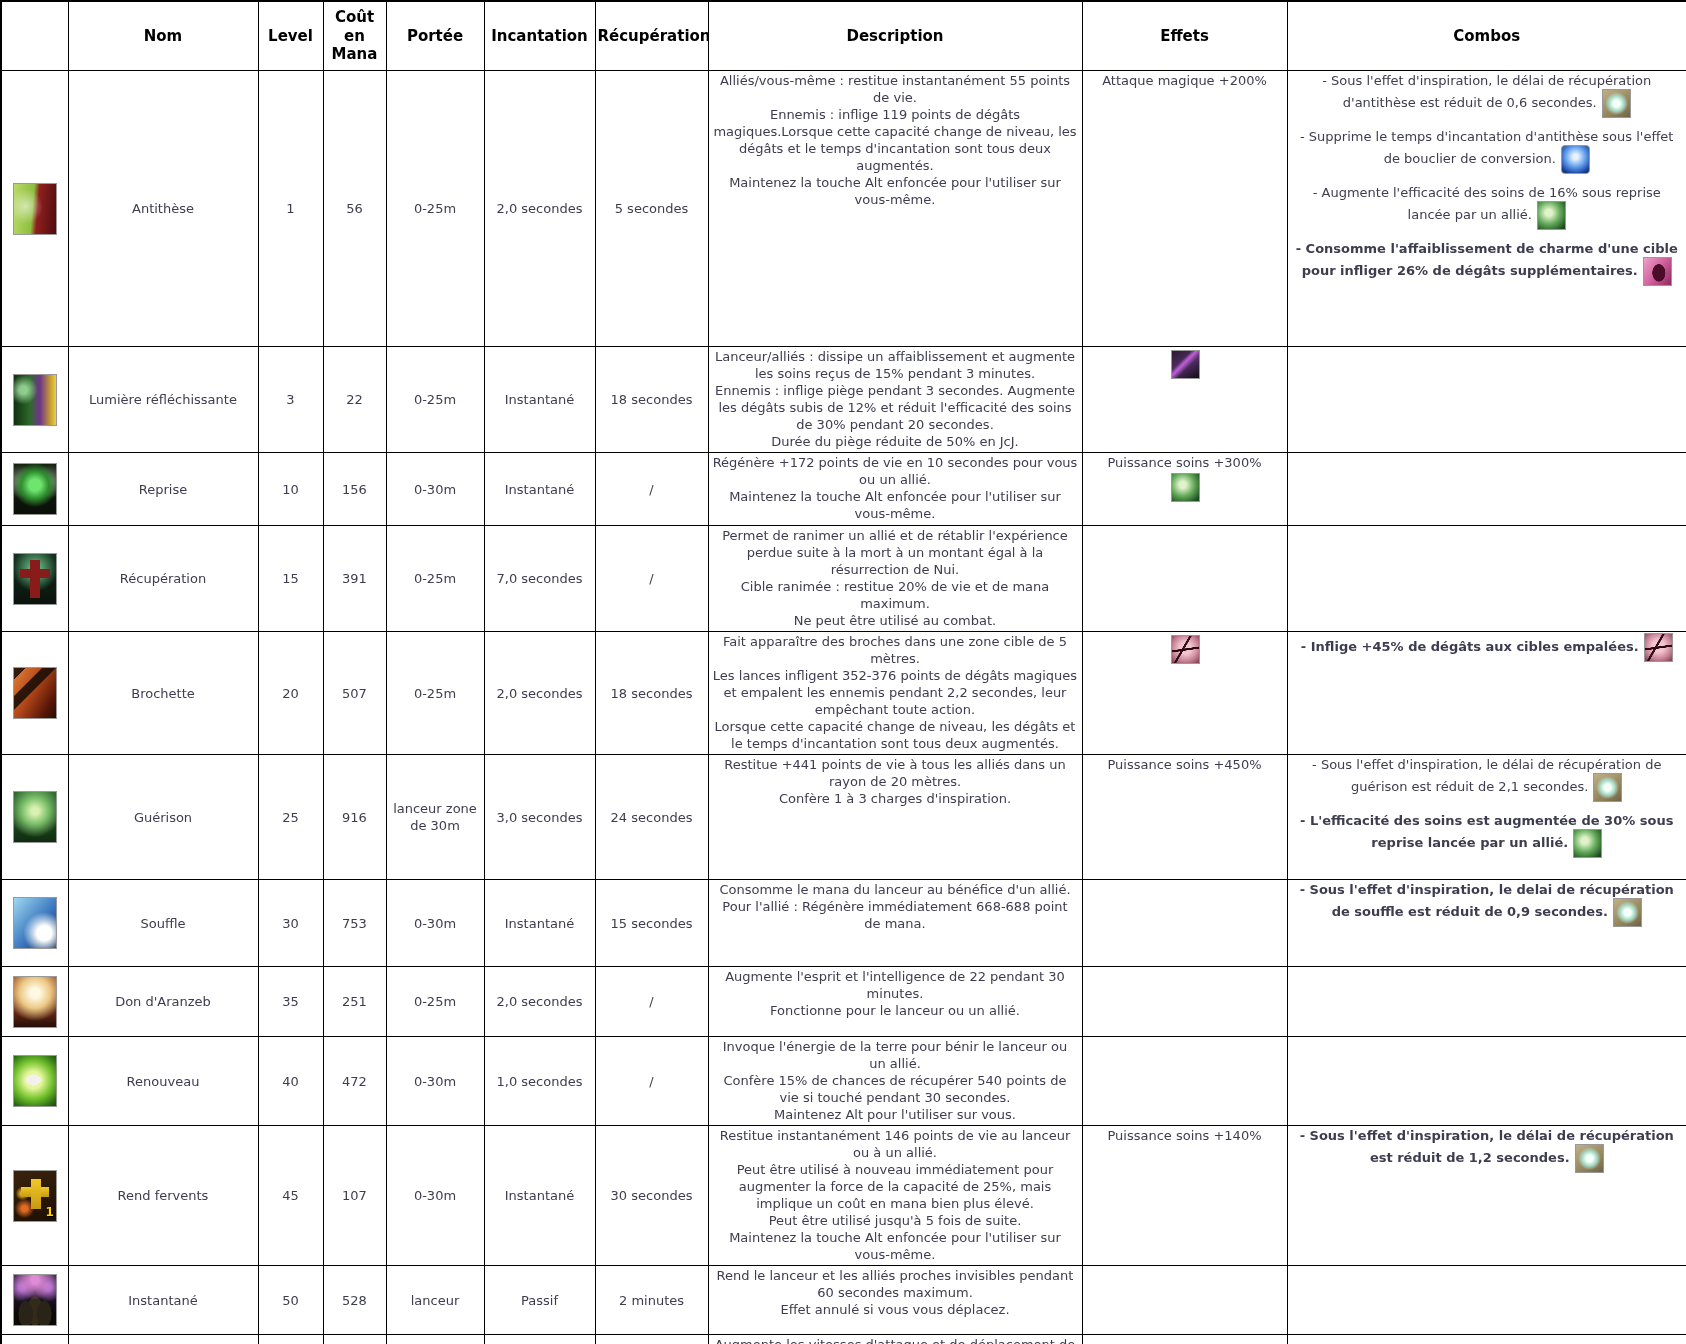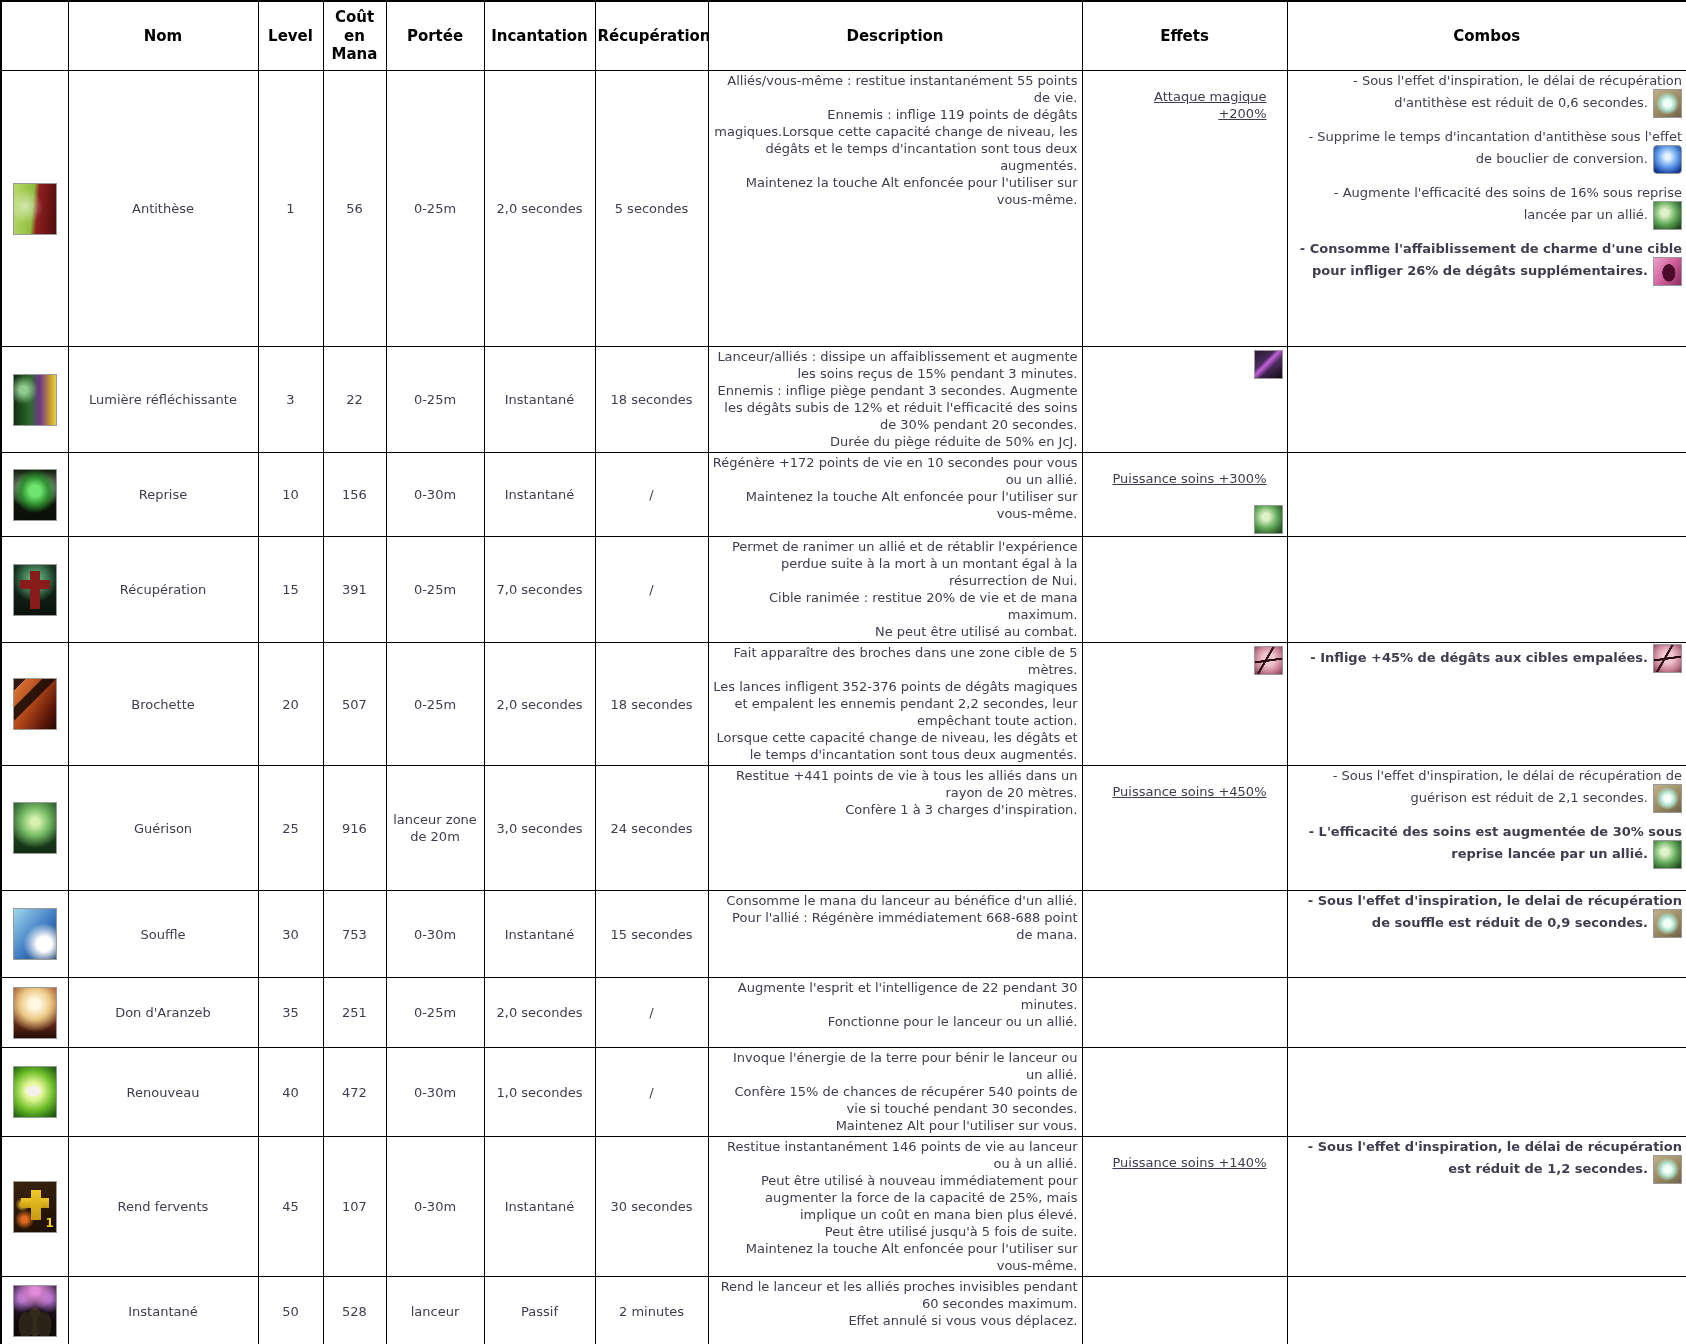--- a/index.html
+++ b/index.html
@@ -3,21 +3,21 @@
 <meta charset="utf-8">
 <style>
   html,body{margin:0;padding:0;background:#fff;}
   body{font-family:"DejaVu Sans","Liberation Sans",sans-serif;color:#3d3d4f;}
   table{border-collapse:collapse;table-layout:fixed;width:1686px;border:2px solid #000;}
   th,td{border:1px solid #000;overflow:hidden;}
   th{font-size:15px;font-weight:bold;color:#000;text-align:center;vertical-align:middle;height:64px;padding:2px;line-height:1.25;margin-top:9px;}
   td{font-size:13px;line-height:17px;}
   .c-icon{text-align:center;vertical-align:middle;padding:2px;}
   .c-mid{text-align:center;vertical-align:middle;padding:2px 3px;}
-  .c-top{text-align:right;vertical-align:top;padding:1px 4px 2px 4px;}
+  .c-top{text-align:center;vertical-align:top;padding:1px 4px 2px 4px;}
   .pre{white-space:pre-line;}
   tbody tr:nth-child(1){height:276px}
   tbody tr:nth-child(2){height:100px}
   tbody tr:nth-child(3){height:73px}
   tbody tr:nth-child(4){height:67px}
   tbody tr:nth-child(5){height:118px}
   tbody tr:nth-child(6){height:125px}
   tbody tr:nth-child(7){height:87px}
   tbody tr:nth-child(8){height:70px}
   tbody tr:nth-child(9){height:86px}
@@ -88,21 +88,21 @@
       radial-gradient(ellipse 9px 12px at 55% 55%, #4a0c28 0 70%, rgba(0,0,0,0) 75%),
       linear-gradient(125deg,#f0a0cc 0%,#d0609c 50%,#8f2a60 100%);}
   .mi-empale{background:
       linear-gradient(172deg, rgba(0,0,0,0) 46%, #2a0a10 47% 53%, rgba(0,0,0,0) 54%),
       linear-gradient(120deg, rgba(0,0,0,0) 40%, #30101a 41% 46%, rgba(0,0,0,0) 47%),
       radial-gradient(circle at 50% 45%, #f2c4d0 0 30%, #c88296 65%, #7a3a48);}
   .mi-lumiere-debuff{background:
       linear-gradient(135deg, rgba(0,0,0,0) 35%, #c060d8 45%, rgba(0,0,0,0) 60%),
       linear-gradient(150deg,#2a1a30 0%,#55306a 50%,#120a16 100%);}
 
-  .fx-text{margin:16px;text-decoration:underline;}
+  .fx-text{margin:0;}
   .combo{margin:0 0 10px 0;}
   .combo:last-child{margin-bottom:0;font-weight:bold;}
 </style>
 </head>
 <body>
 
 <table>
   <colgroup>
     <col style="width:67px">
       <col style="width:190px">
@@ -223,21 +223,21 @@
         </td>
   </tr>
 
   <tr>
     <td class="c-icon">
           <div class="skill-icon si-guerison"></div>
         </td>
     <td class="c-mid c-name">Guérison</td>
     <td class="c-mid c-level">25</td>
     <td class="c-mid c-mana">916</td>
-    <td class="c-mid c-range">lanceur zone de 20m</td>
+    <td class="c-mid c-range">lanceur zone de 30m</td>
     <td class="c-mid c-cast">3,0 secondes</td>
     <td class="c-mid c-cd">24 secondes</td>
     <td class="c-top pre">Restitue +441 points de vie à tous les alliés dans un rayon de 20 mètres.
 Confère 1 à 3 charges d'inspiration.</td>
     <td class="c-top c-effects">
           <div class="fx-text">Puissance soins +450%</div>
         </td>
     <td class="c-top c-combos">
           <p class="combo"><span>- Sous l'effet d'inspiration, le délai de récupération de guérison est réduit de 2,1 secondes.</span><span class="mini mi-inspiration"></span></p>
           <p class="combo"><span>- L'efficacité des soins est augmentée de 30% sous reprise lancée par un allié.</span><span class="mini mi-reprise"></span></p>

